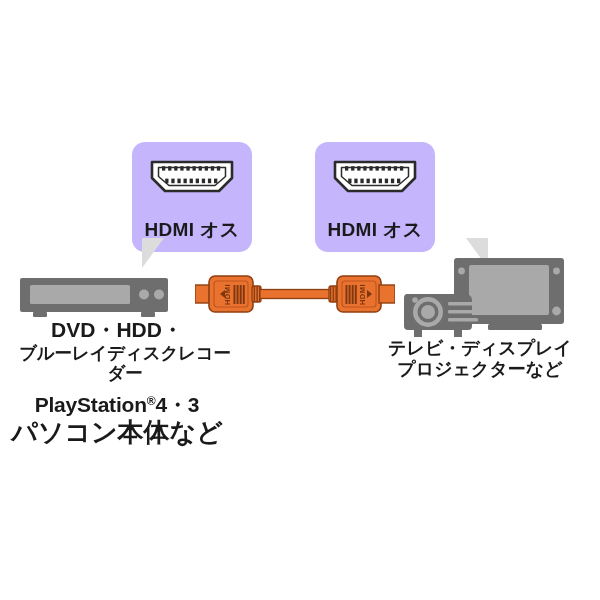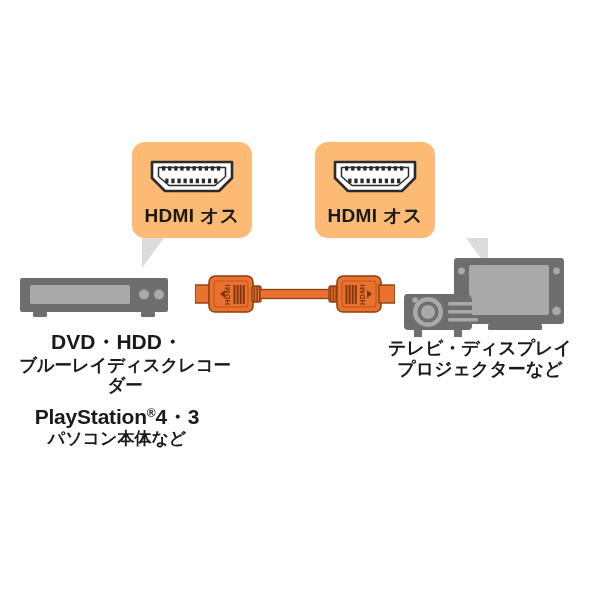--- a/index.html
+++ b/index.html
@@ -18,22 +18,22 @@
     position: absolute;
     left: 0; top: 0;
     width: 600px;
     height: 600px;
   }
 
   
   .bubble {
     position: absolute;
     width: 120px;
-    height: 96px;
-    background: #fdba74;
+    height: 110px;
+    background: #c4b5fd;
     border-radius: 13px;
     box-sizing: border-box;
   }
   .bubble-left  { left: 132px; top: 142px; }
   .bubble-right { left: 315px; top: 142px; }
 
   .bubble-tail {
     position: absolute;
     width: 0; height: 0;
     border-style: solid;
@@ -77,32 +77,32 @@
   
   .caption {
     position: absolute;
     text-align: center;
     color: #1a1a1a;
     font-weight: 700;
     line-height: 1.17;
   }
   .caption-left {
     left: 2px;
-    top: 330px;
+    top: 318px;
     width: 230px;
   }
   .caption-right {
     left: 380px;
     top: 338px;
     width: 200px;
   }
   .cap-l1 { font-size: 21px; letter-spacing: 0px; }
   .cap-l2 { font-size: 17.5px; letter-spacing: -0.2px; margin-left: 16px; }
   .cap-l3 { font-size: 21px; letter-spacing: -0.2px; margin-top: 9px; }
-  .cap-l4 { font-size: 17px; letter-spacing: 0px; }
+  .cap-l4 { font-size: 26px; letter-spacing: 0px; }
   .cap-r1 { font-size: 18px; letter-spacing: 0px; }
   .cap-r2 { font-size: 18px; letter-spacing: 0px; }
   .sup-r {
     font-size: 0.58em;
     vertical-align: 0.55em;
     font-weight: 700;
   }
 
   
   .svg-block { position: absolute; }

